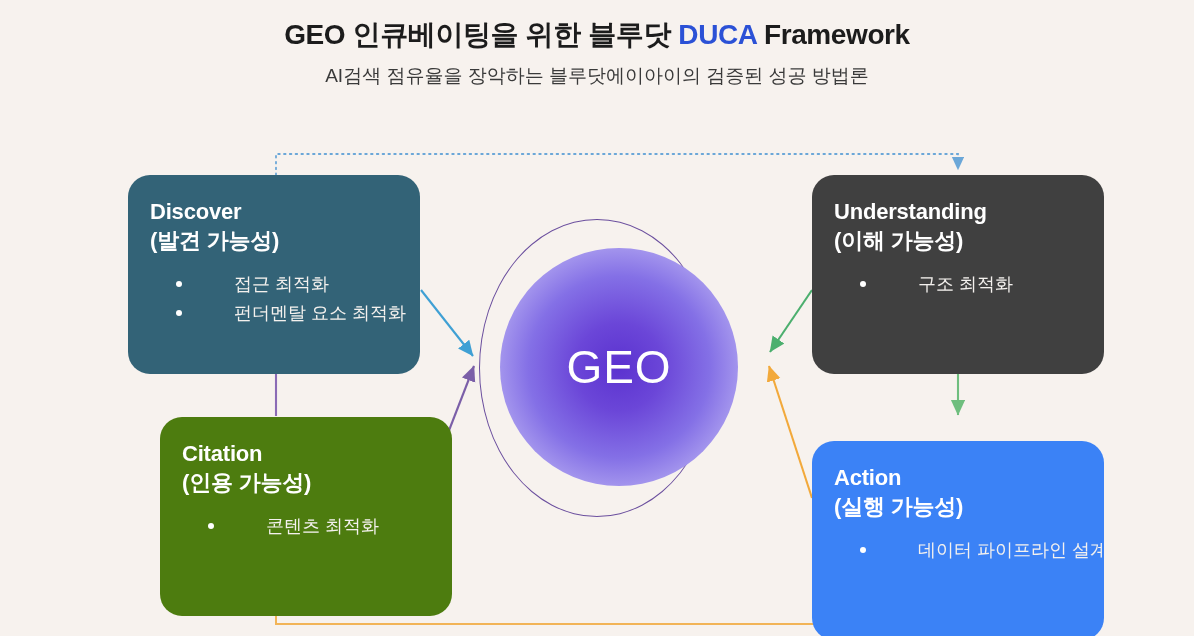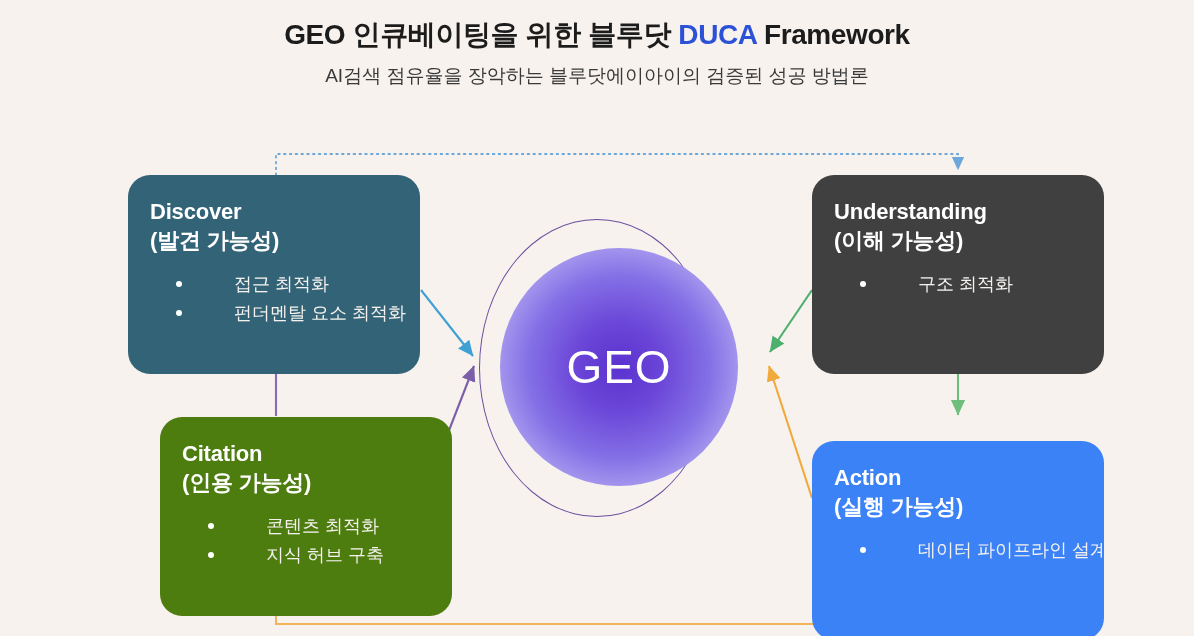--- a/index.html
+++ b/index.html
@@ -223,21 +223,20 @@
     <ul class="card-list">
       <li><span class="bullet"></span><span>구조 최적화</span></li>
     </ul>
   </div>
 
   <div class="card" id="card-citation">
     <div class="card-title">Citation
 (인용 가능성)</div>
     <ul class="card-list">
       <li><span class="bullet"></span><span>콘텐츠 최적화</span></li>
-      <li><span class="bullet"></span><span>지식 허브 구축</span></li>
     </ul>
   </div>
 
   <div class="card" id="card-action">
     <div class="card-title">Action
 (실행 가능성)</div>
     <ul class="card-list">
       <li><span class="bullet"></span><span>데이터 파이프라인 설계</span></li>
     </ul>
   </div>

